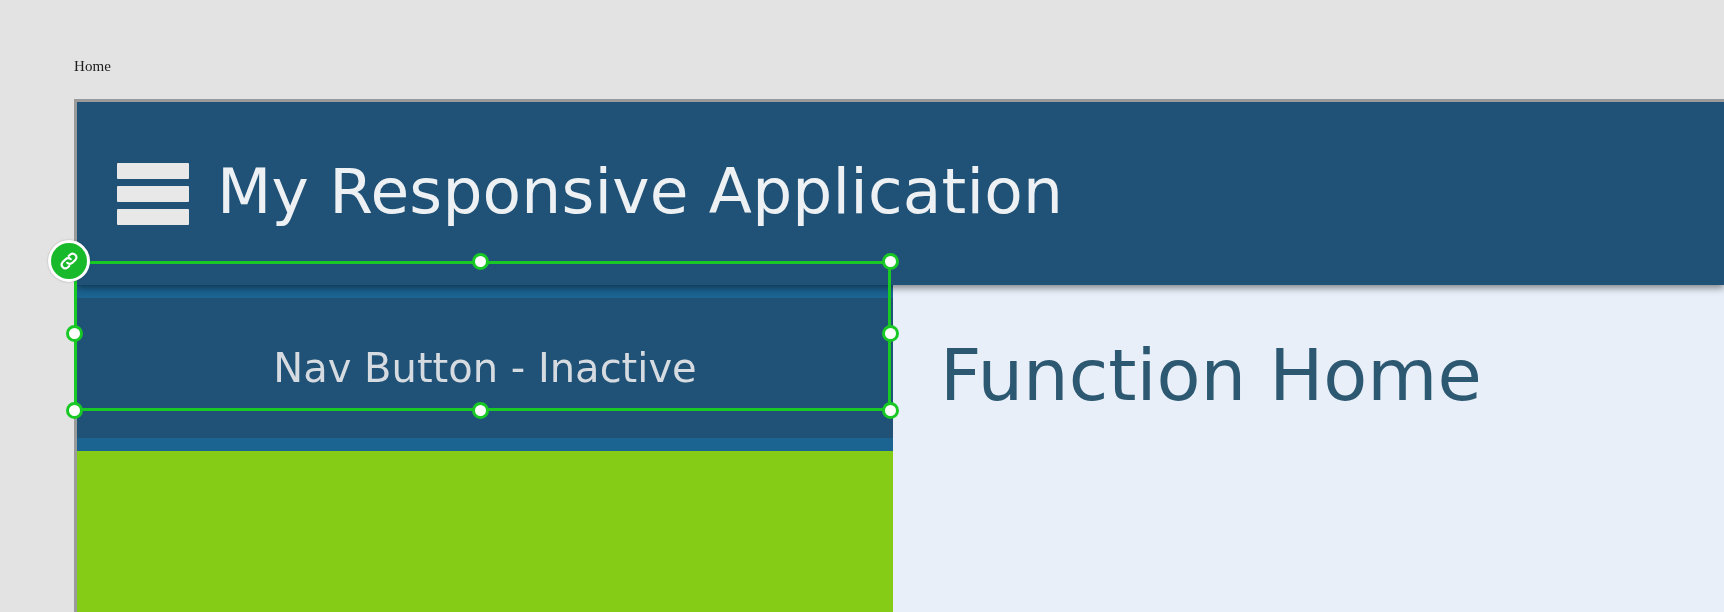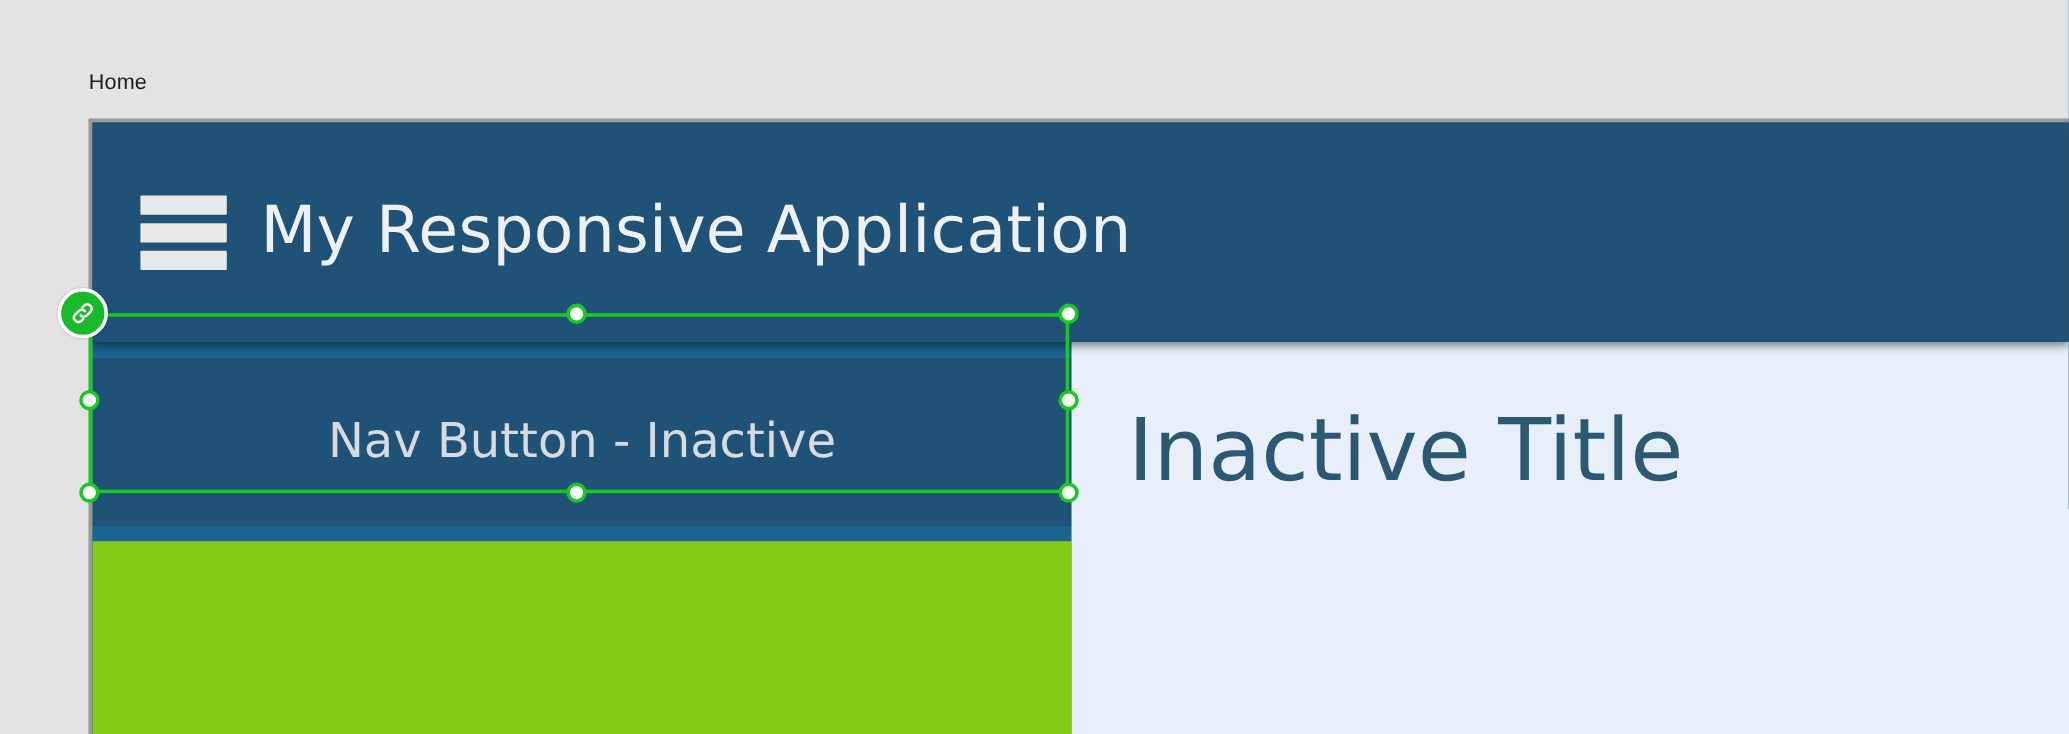--- a/index.html
+++ b/index.html
@@ -8,22 +8,22 @@
     background:#e4e3e3;
     font-family:"Liberation Sans", sans-serif;
     overflow:hidden;
     position:relative;
   }
   #root{position:absolute;inset:0;}
 
   
   .breadcrumb{
     position:absolute;left:74px;top:58px;
-    font-size:18px;color:#1c1c1c;
-    font-family:Liberation Sans, sans-serif;
+    font-size:15px;color:#1c1c1c;
+    font-family:Liberation Serif, serif;
     letter-spacing:.1px;
     white-space:nowrap;
   }
 
   
   .app-window{
     position:absolute;left:74px;top:99px;right:0;bottom:0;
     border-top:3px solid #9a9a9a;
     border-left:3px solid #9a9a9a;
     box-sizing:border-box;
@@ -42,21 +42,21 @@
   .hamburger{
     width:72px;height:62px;
     margin-left:40px;margin-right:28px;
     display:flex;flex-direction:column;justify-content:space-between;
     flex:0 0 auto;
     cursor:pointer;
   }
   .hamburger span{display:block;height:16px;background:#e8e8e8;border-radius:1px;}
   .app-title{
     color:#eef1f3;
-    font-size:54px;
+    font-size:63px;
     font-weight:400;
     letter-spacing:.2px;
     white-space:nowrap;
     font-family:"DejaVu Sans", sans-serif;
     line-height:1;
     margin-top:-4px;
   }
 
   
   .app-body{
@@ -156,21 +156,21 @@
       <div class="app-title">My Responsive Application</div>
     </div>
 
     <div class="app-body">
       <div class="sidebar">
         <div class="nav-item active-strip">
           <span>Nav Button - Inactive</span>
         </div>
       </div>
       <div class="content">
-        <div class="content-title">Inactive Title</div>
+        <div class="content-title">Function Home</div>
       </div>
     </div>
 
   </div>
 
   <div class="selection">
     <div class="handle h-tl"></div>
     <div class="handle h-tc"></div>
     <div class="handle h-tr"></div>
     <div class="handle h-ml"></div>

